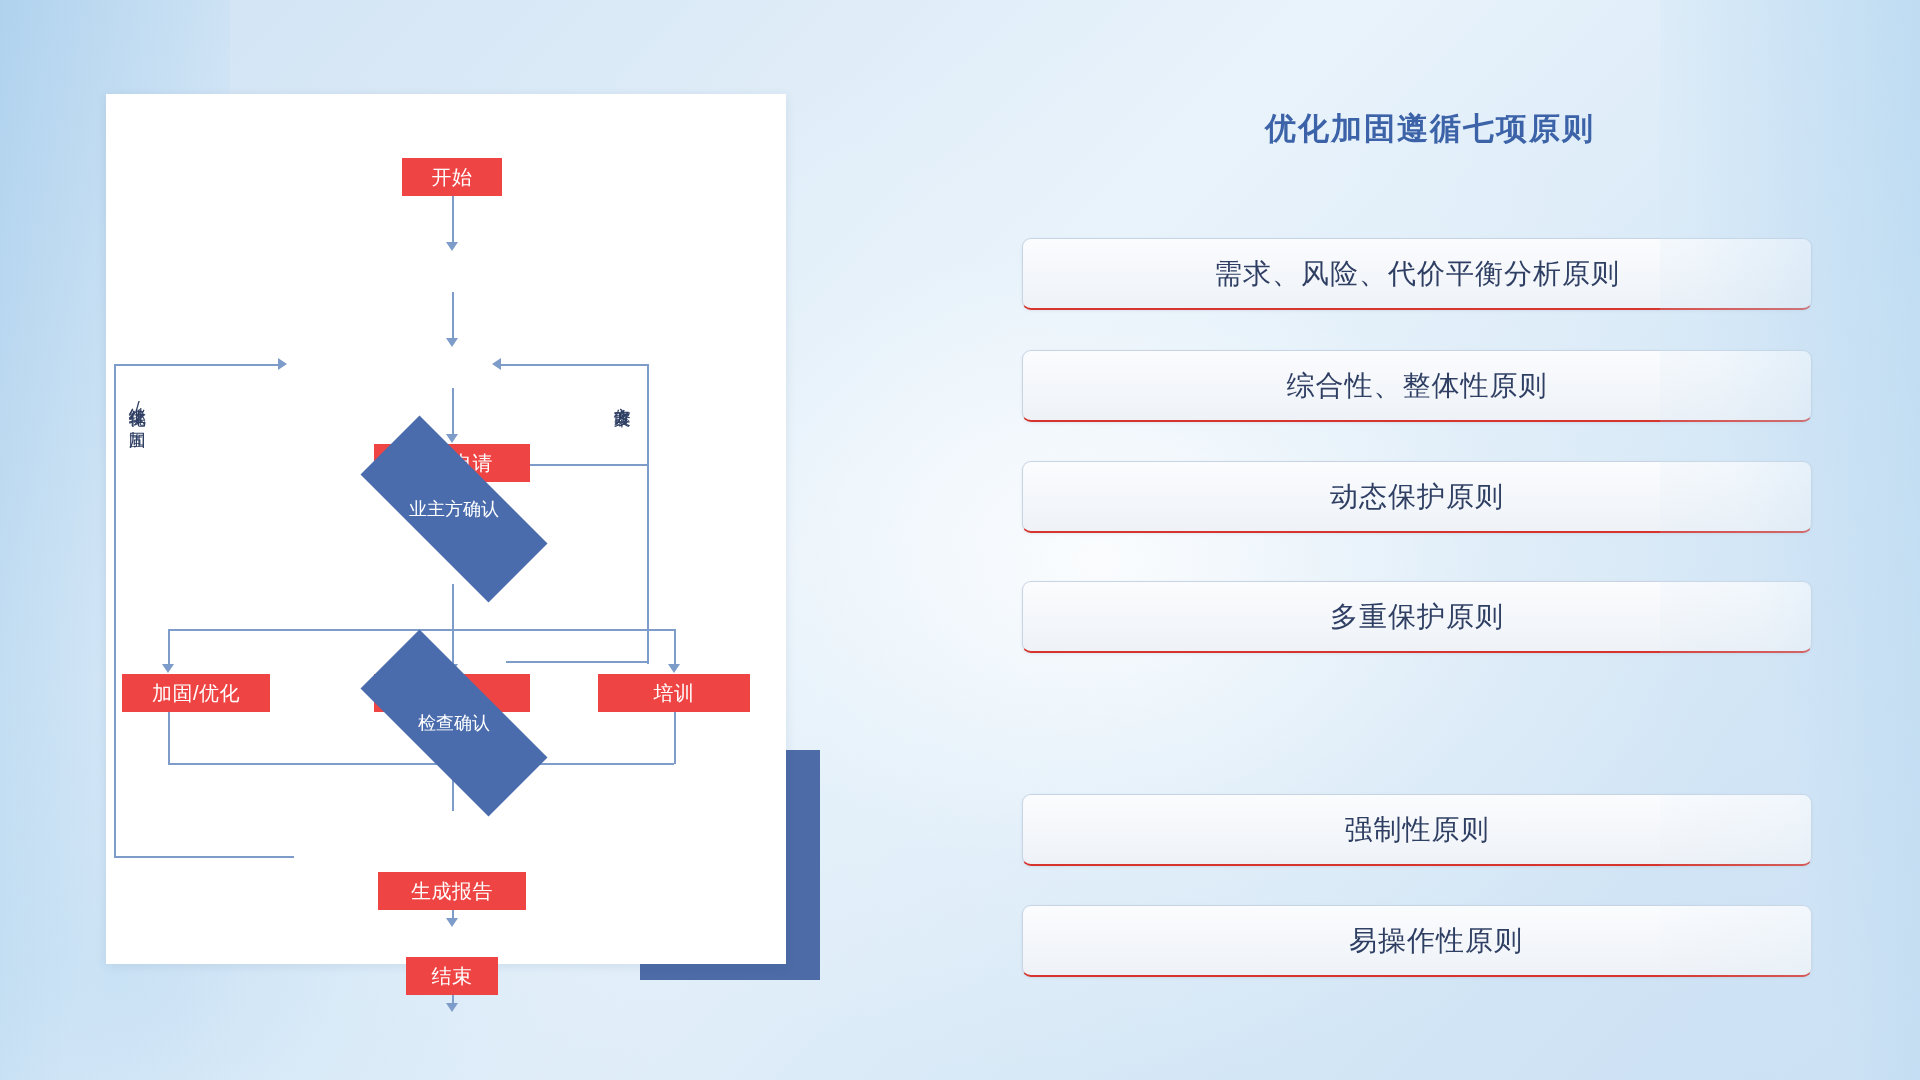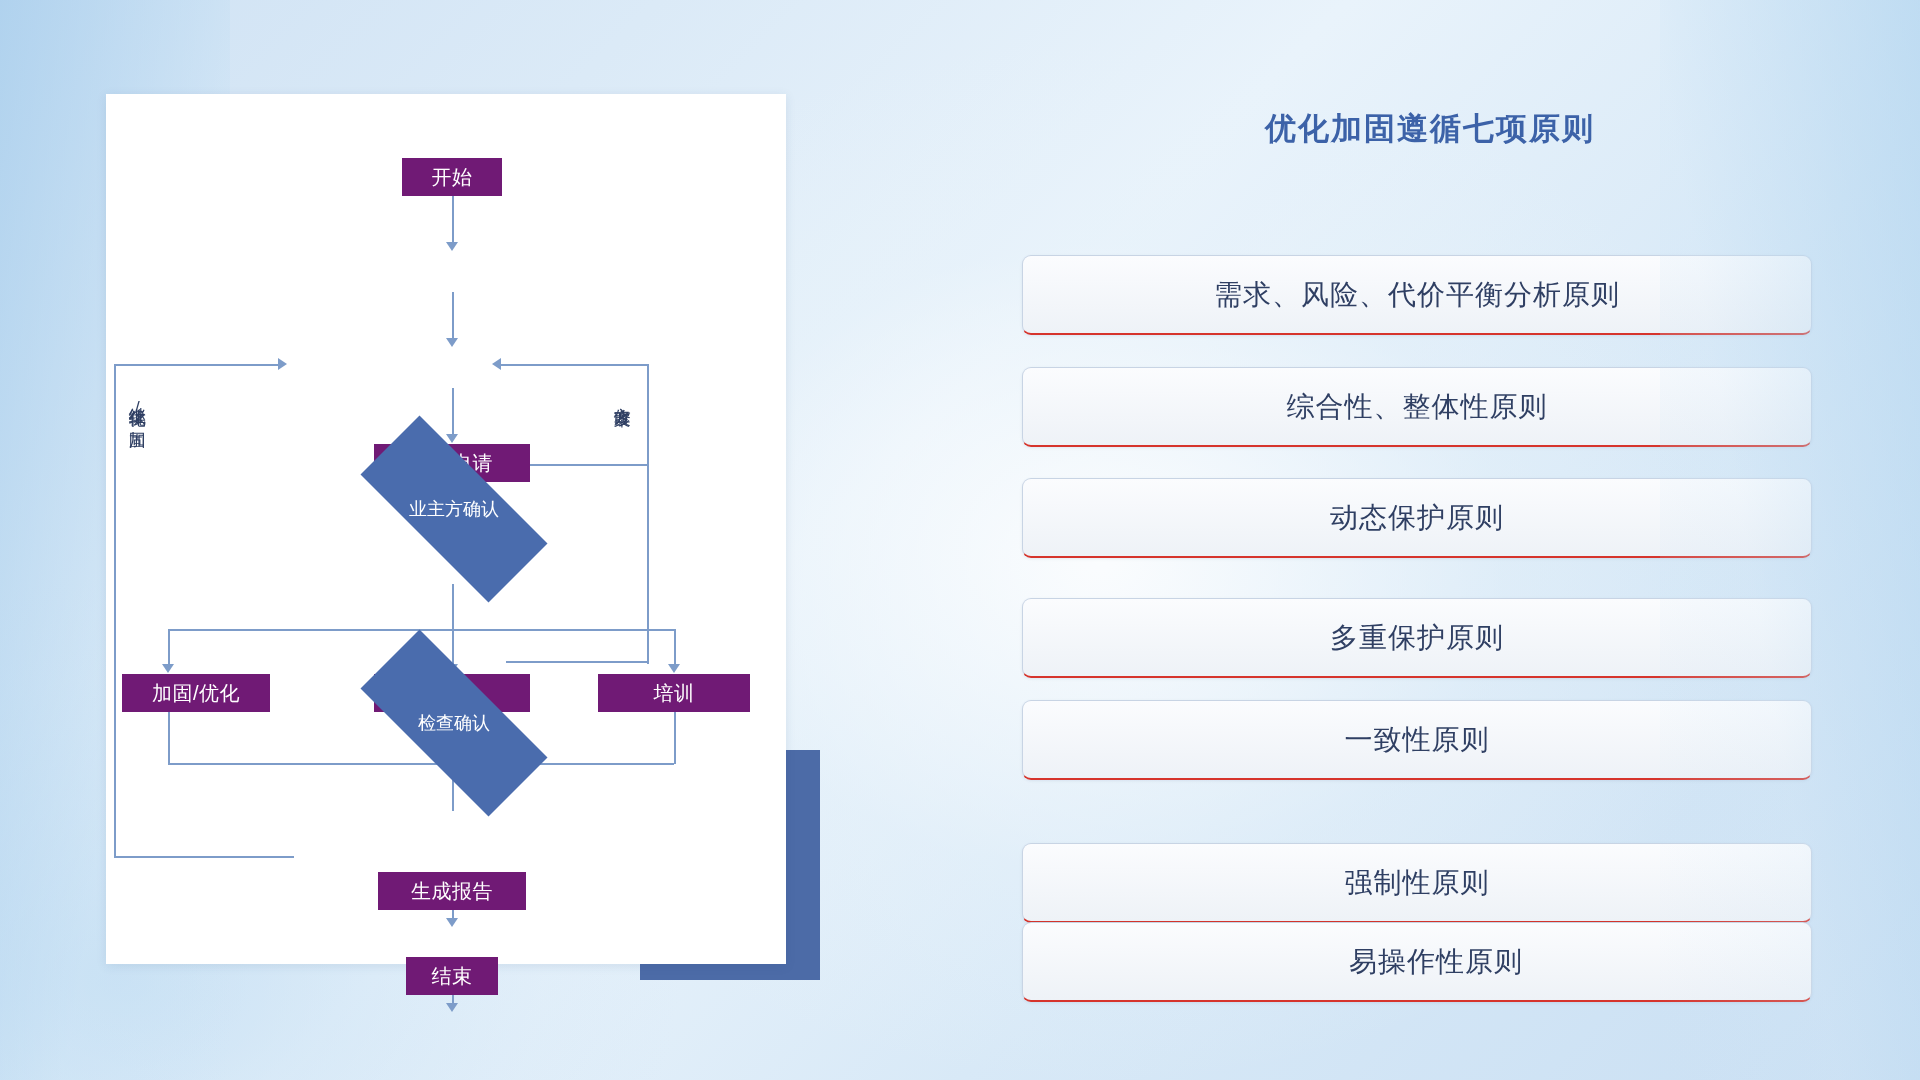--- a/index.html
+++ b/index.html
@@ -54,21 +54,21 @@
     width: 680px;
     height: 870px;
     background: #ffffff;
     box-shadow: 0 2px 10px rgba(40,70,120,0.10);
   }
 
   .flow-inner { position: absolute; inset: 0; }
 
   .node {
     position: absolute;
-    background: #701a75;
+    background: #ef4444;
     color: #ffffff;
     font-size: 20px;
     line-height: 1.1;
     display: flex;
     align-items: center;
     justify-content: center;
     text-align: right;
     white-space: nowrap;
     box-sizing: border-box;
     padding: 0 12px;
@@ -143,34 +143,33 @@
     text-align: center;
     font-size: 31px;
     font-weight: bold;
     color: #3c62a8;
     letter-spacing: 2px;
   }
   .bar {
     position: absolute;
     left: 1022px;
     width: 790px;
-    height: 80px;
+    height: 72px;
     border-radius: 9px;
     background: linear-gradient(180deg, #fbfcfe 0%, #eef2f7 100%);
     border: 1px solid #c8d4e4;
     border-bottom: 2px solid #d6342c;
     box-sizing: border-box;
     display: flex;
     align-items: center;
     justify-content: center;
     color: #2f3f63;
     font-size: 28px;
     letter-spacing: 1px;
     box-shadow: 0 1px 3px rgba(60,90,140,0.10);
-    margin-top: 17px;
   }
 </style>
 </head>
 <body>
 
 <div id="slide">
 
   <div class="card-shadow"></div>
 
   <div class="flow-card">
@@ -253,17 +252,16 @@
 
     </div>
   </div>
 
   <div class="right-title">优化加固遵循七项原则</div>
 
   <div class="bar" style="top:238px;">需求、风险、代价平衡分析原则</div>
   <div class="bar" style="top:350px;">综合性、整体性原则</div>
   <div class="bar" style="top:461px;">动态保护原则</div>
   <div class="bar" style="top:581px;">多重保护原则</div>
-  <div class="bar" style="top:683px;">一致性原则</div>
-  <div class="bar" style="top:826px;text-align:right;">强制性原则</div>
+  <div class="bar" style="top:794px;text-align:right;">强制性原则</div>
   <div class="bar" style="top:905px;padding-left:38px;">易操作性原则</div>
 
 </div>
 
 </body></html>

